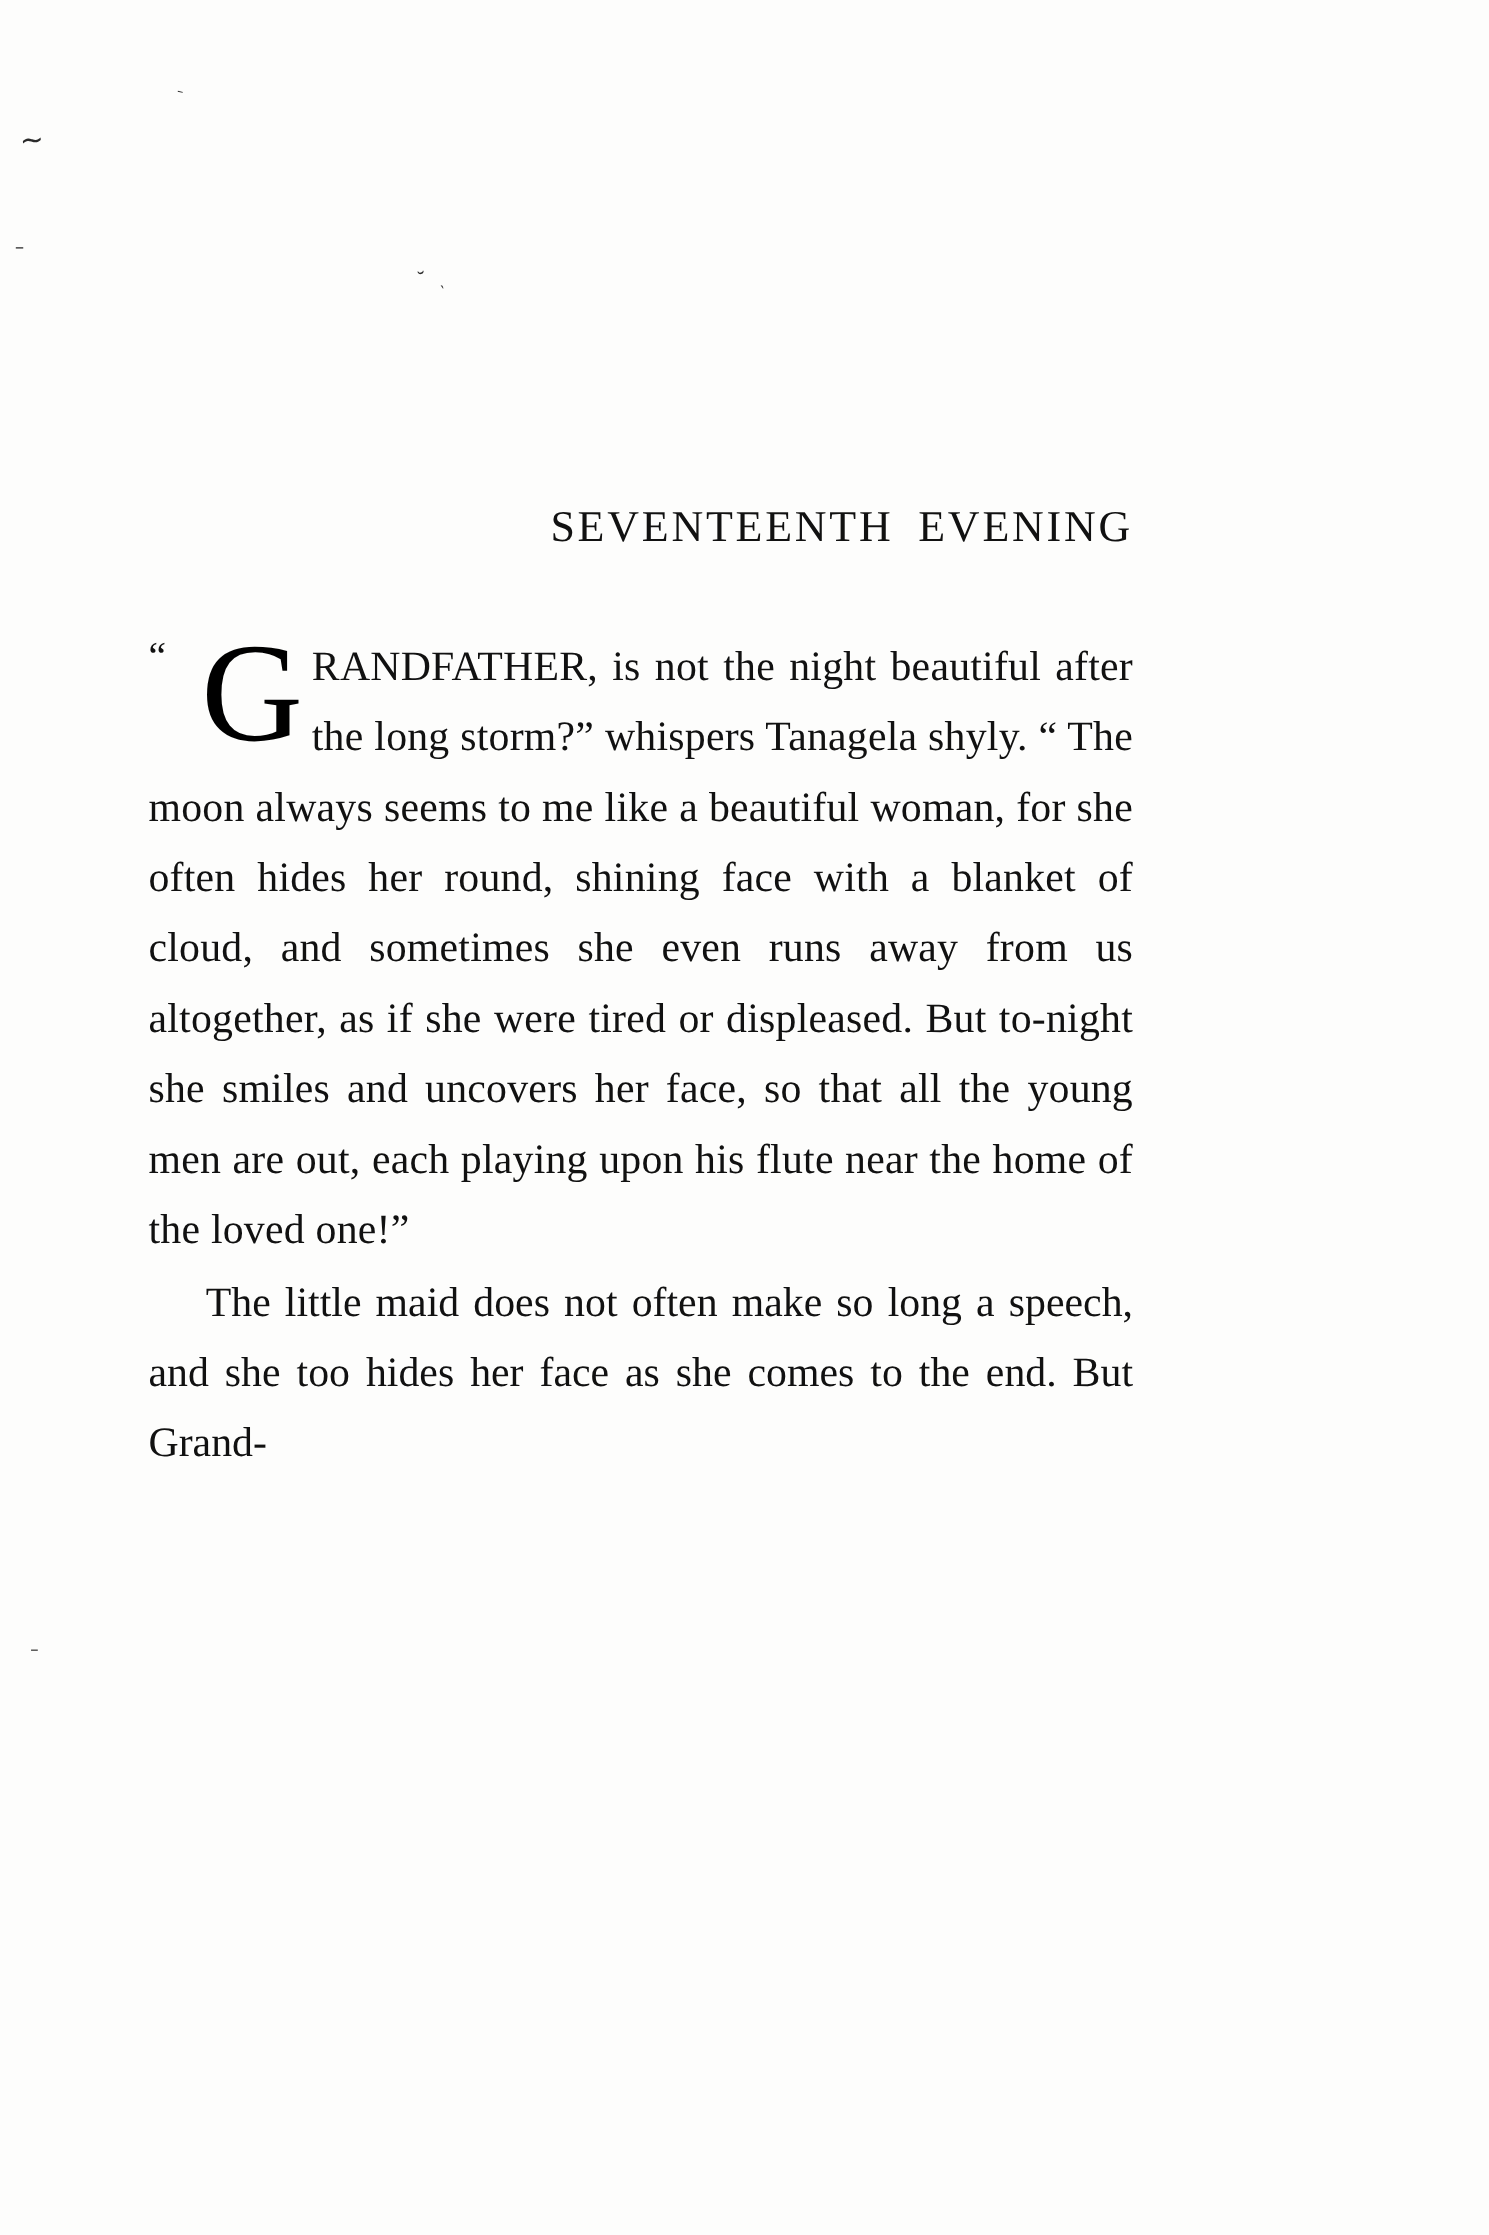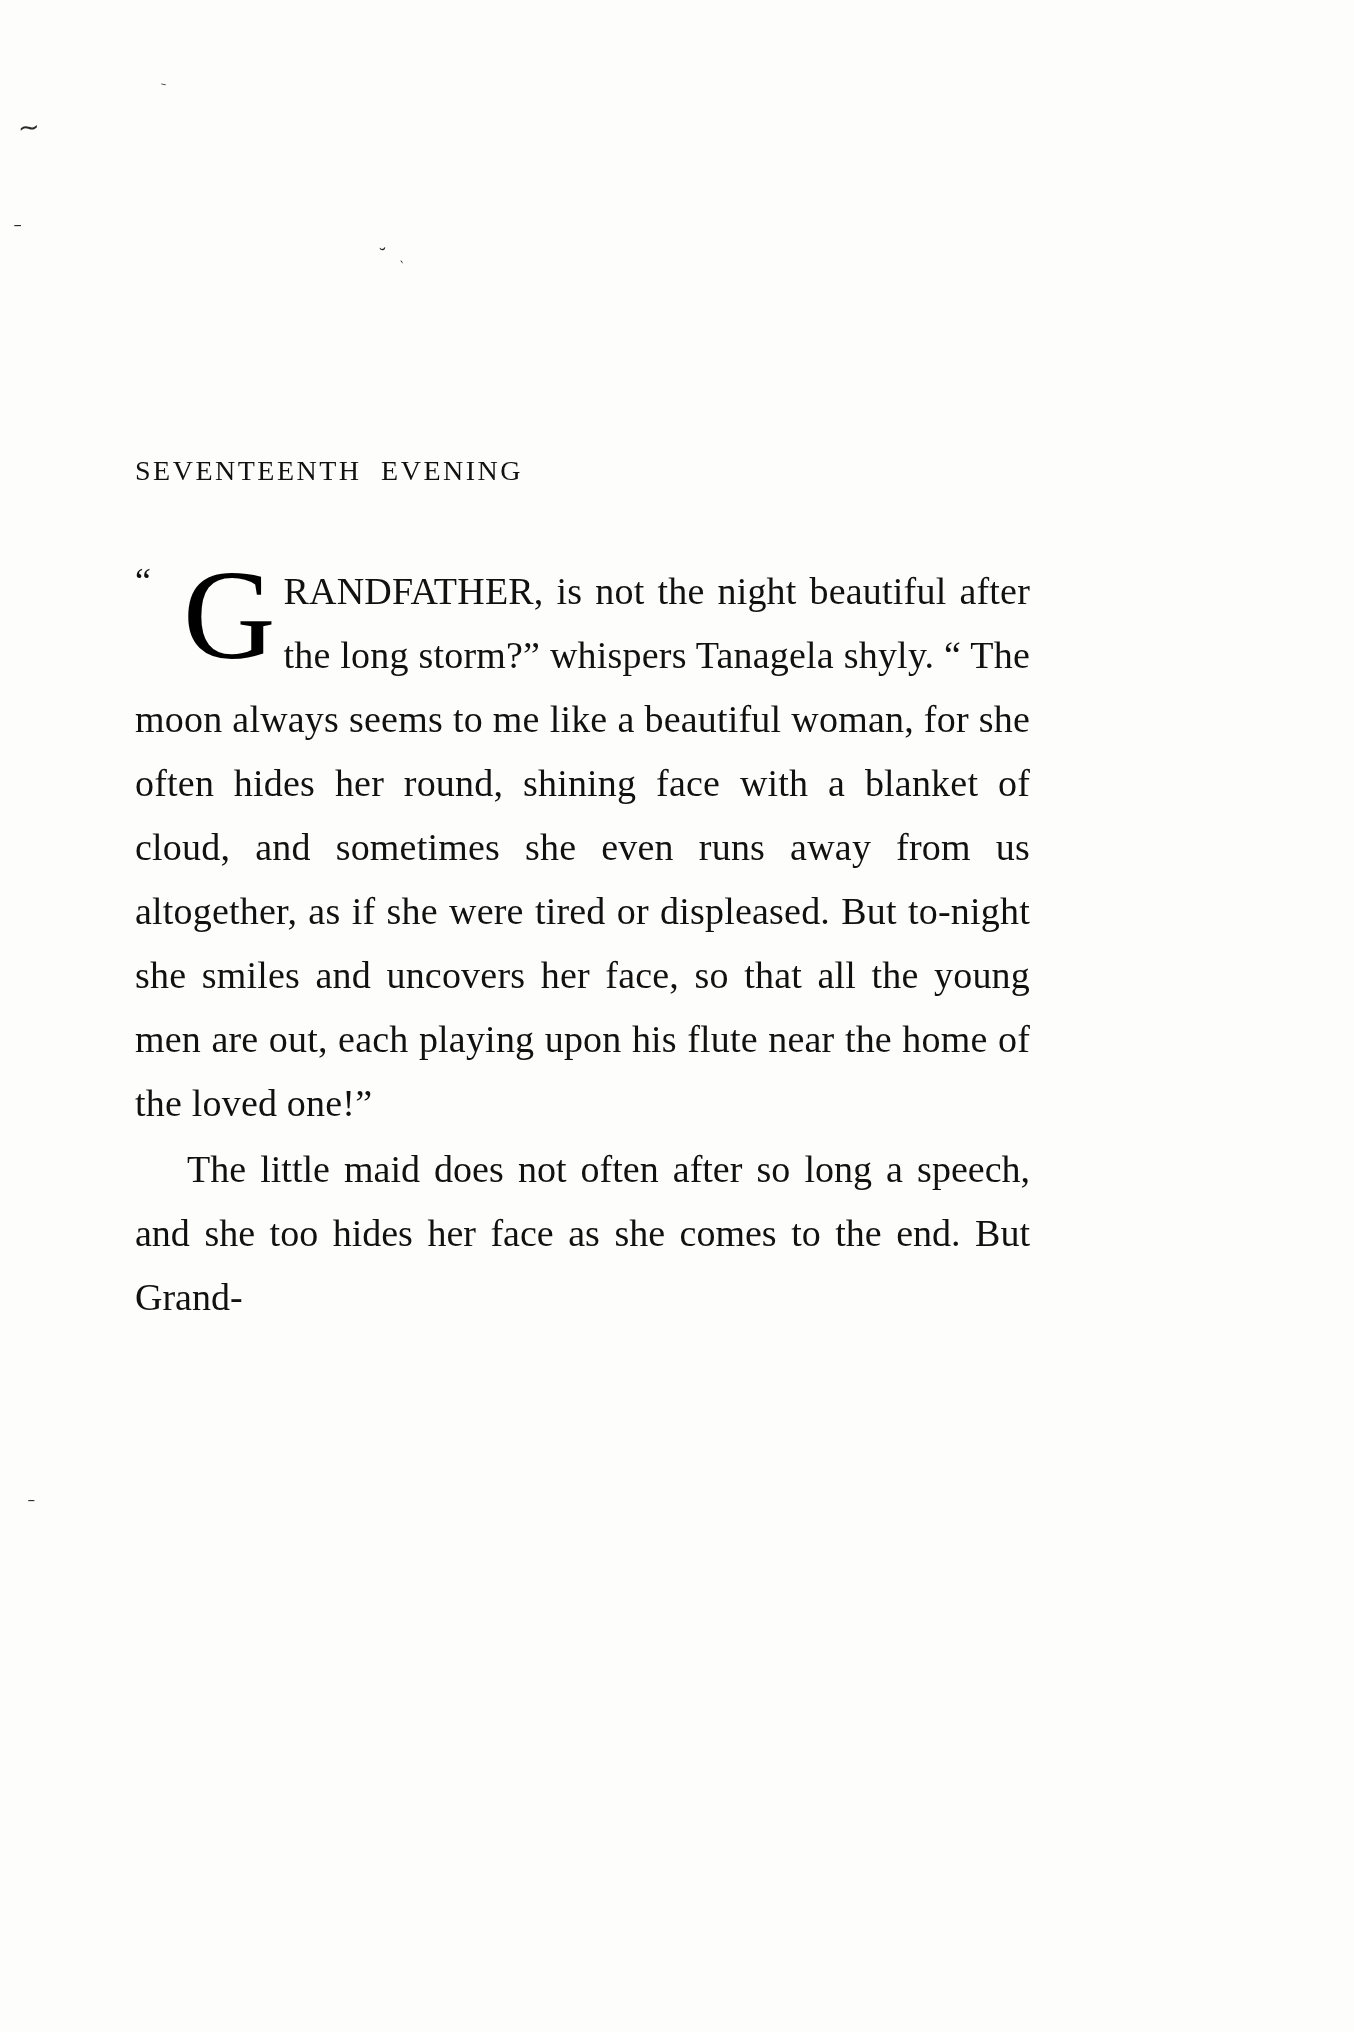--- a/index.html
+++ b/index.html
@@ -37,24 +37,24 @@
   .mark-6 { left: 28px;  top: 1495px; font-size: 20px; }
 
   .content {
     position: absolute;
     left: 135px;
     top: 455px;
     width: 895px;
   }
 
   .chapter-title {
-    font-size: 28px;
+    font-size: 40px;
     letter-spacing: 2.5px;
     word-spacing: 10px;
-    text-align: left;
+    text-align: right;
     margin: 0 0 72px 0;
     font-weight: normal;
     color: #111;
   }
 
   p {
     margin: 0;
     font-size: 38px;
     line-height: 64px;
     text-align: justify;
@@ -106,16 +106,16 @@
 
   <div class="content">
 
     <h1 class="chapter-title">SEVENTEENTH EVENING</h1>
 
     <p class="first">
       <span class="openquote">“</span>
       <span class="dropcap">G</span><span class="tight">RANDFATHER, is not the night beautiful after the long storm?” whispers Tanagela shyly. “ The moon always seems to me like a beautiful woman, for she often hides her round, shining face with a blanket of cloud, and sometimes she even runs away from us altogether, as if she were tired or displeased. But to-night she smiles and uncovers her face, so that all the young men are out, each playing upon his flute near the home of the loved one!”</span>
     </p>
 
-    <p class="indent">The little maid does not often after so long a speech, and she too hides her face as she comes to the end. But Grand-</p>
+    <p class="indent">The little maid does not often make so long a speech, and she too hides her face as she comes to the end. But Grand-</p>
 
   </div>
 </div>
 
 </body></html>

